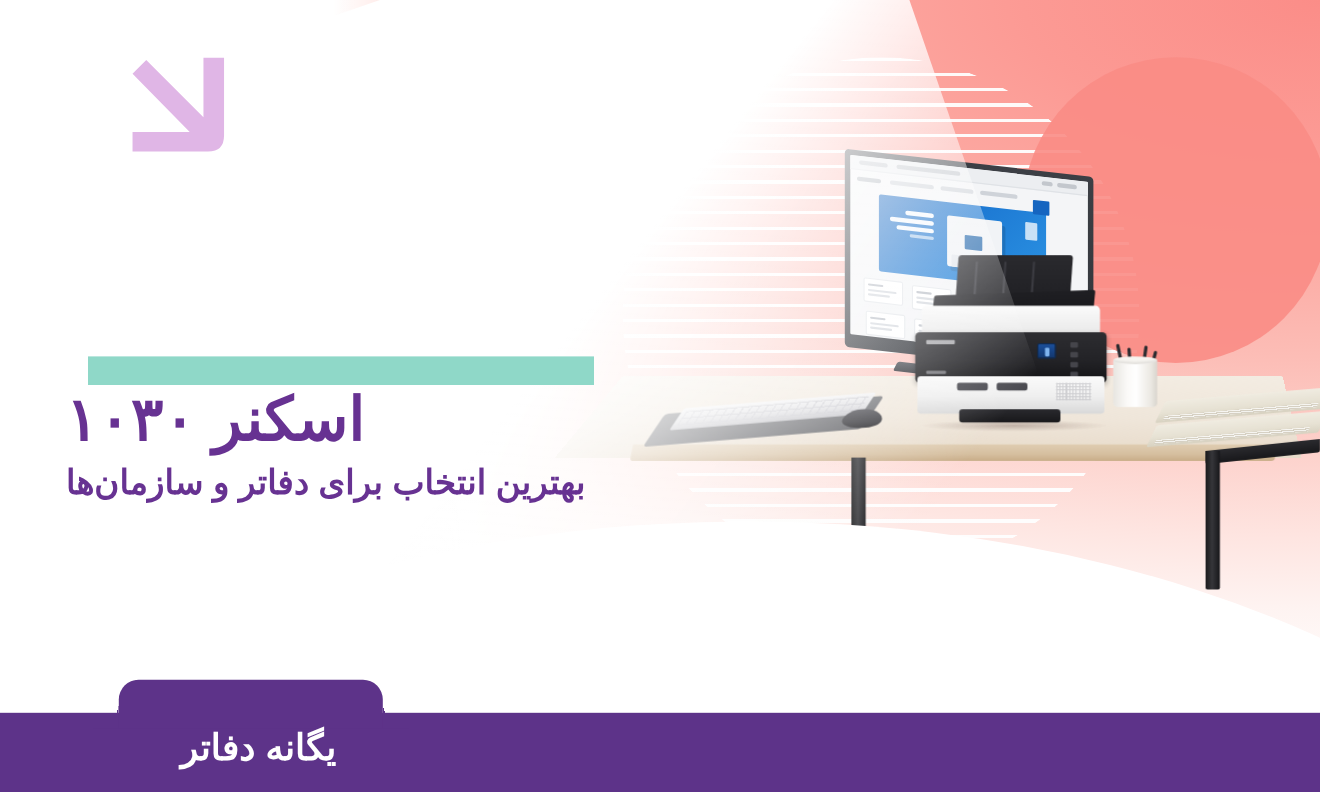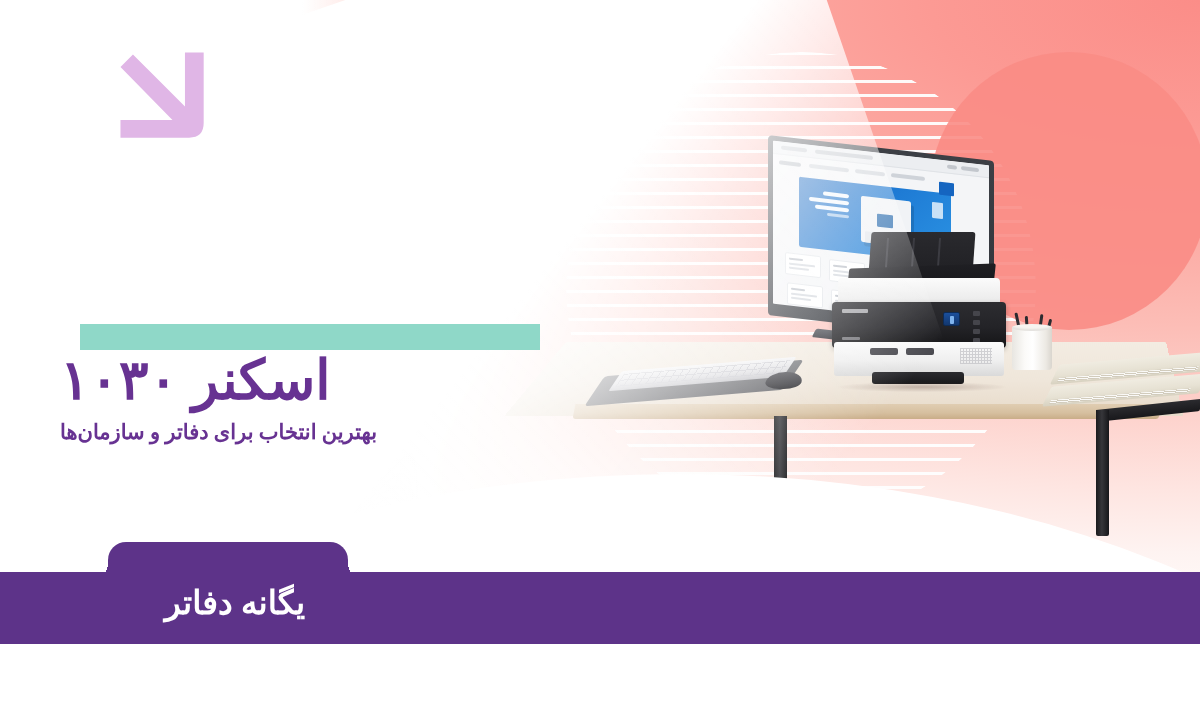--- a/index.html
+++ b/index.html
@@ -2,24 +2,24 @@
 <html lang="fa" dir="rtl"><head>
 <meta charset="utf-8">
 <title>Scanner 1030 Banner</title>
 <style>
   html,body{margin:0;padding:0;background:#fff;}
   *{box-sizing:border-box;}
 
   .banner{
     position:relative;
     width:1200px;
-    height:644px;
+    height:720px;
     overflow:hidden;
     background:#ffffff;
-    font-family:Liberation Serif, serif;
+    font-family:Liberation Sans, sans-serif;
   }
 
   
   .bg-base{
     position:absolute; inset:0;
     background:#ffffff;
   }
   
   .bg-coral{
     position:absolute;
@@ -123,21 +123,21 @@
     margin:0;
     font-size:55px;
     line-height:1.06;
     font-weight:bold;
     color:#673292;
     letter-spacing:-0.5px;
     white-space:nowrap;
   }
   .subheadline{
     margin:10px 0 0 0;
-    font-size:21px;
+    font-size:31px;
     line-height:1.2;
     font-weight:bold;
     color:#673292;
     white-space:nowrap;
   }
 
   
   .footer{
     position:absolute;
     left:0; bottom:0;

